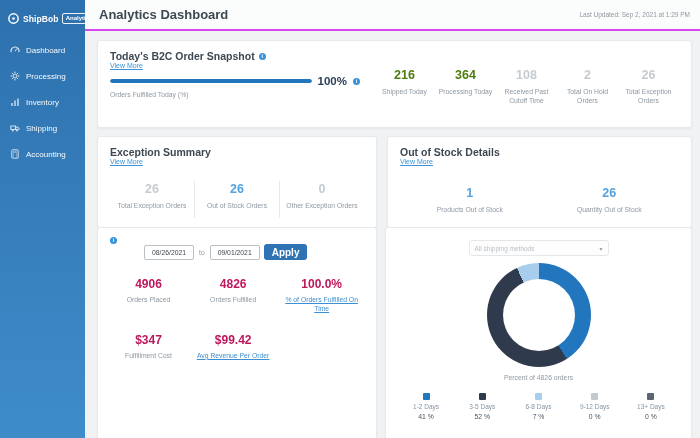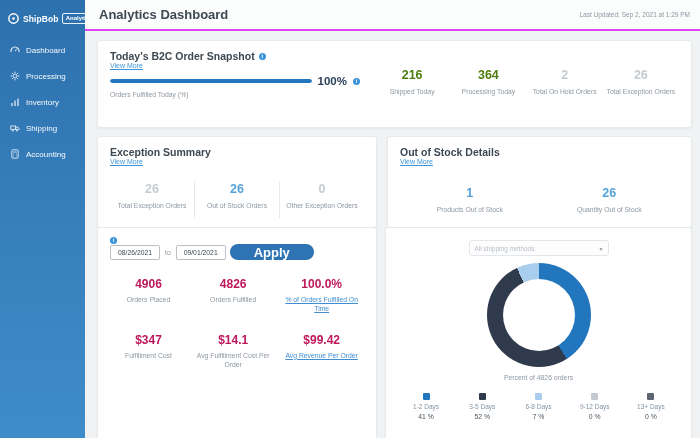--- a/index.html
+++ b/index.html
@@ -76,30 +76,30 @@
   .stat-val.gray { color:#c6cbd0; }
   .stat-lab { font-size:6.8px; color:#8e98a1; margin-top:4px; line-height:1.35; }
 
   
   .tri-stats { display:flex; margin-top:16px; }
   .tri-stats .stat-col { padding:2px 4px 8px; }
   .tri-stats .stat-col.div { border-right:1px solid #e7eaec; }
   .duo-stats { display:flex; margin-top:22px; }
 
   
-  .fm-controls { display:flex; align-items:center; gap:4px; }
+  .fm-controls { display:flex; align-items:center; gap:4px;margin-left:34px; }
   .date-input {
     width:50px; height:15px; border:1px solid #b9c0c6; border-radius:2px;
     font-size:6.8px; text-align:center; color:#3e4852; background:#fff;
     font-family:"Liberation Sans", sans-serif;
   }
   .to-label { font-size:6.8px; color:#8e98a1; padding:0 1px; }
   .apply-btn {
-    height:16px; padding:0 24px; background:#2e74b5; border:none; border-radius:8px;
-    color:#fff; font-size:13px; font-weight:bold; cursor:pointer;
+    height:16px; padding:0 8px; background:#2e74b5; border:none; border-radius:3px;
+    color:#fff; font-size:10px; font-weight:bold; cursor:pointer;
     font-family:"Liberation Sans", sans-serif;
   }
   .fm-grid { display:grid; grid-template-columns:1fr 1.2fr 1.1fr; row-gap:20px; margin-top:18px; }
   .fm-grid .stat-val { font-size:12px; color:#be185d; }
   .fm-grid .stat-lab.link { color:#3f8ed2; text-decoration:underline; cursor:pointer; }
 
   
   .filter-select {
     width:140px; height:16px; margin:3px auto 7px; background:#fdfdfe;
     border:1px solid #e3e7e9; border-radius:3px; display:flex; align-items:center;
@@ -215,20 +215,24 @@
           <div class="snapshot-stats">
             <div class="stat-col">
               <div class="stat-val blue">216</div>
               <div class="stat-lab">Shipped Today</div>
             </div>
             <div class="stat-col">
               <div class="stat-val blue">364</div>
               <div class="stat-lab">Processing Today</div>
             </div>
             <div class="stat-col">
+              <div class="stat-val gray">108</div>
+              <div class="stat-lab">Received Past Cutoff Time</div>
+            </div>
+            <div class="stat-col">
               <div class="stat-val gray">2</div>
               <div class="stat-lab">Total On Hold Orders</div>
             </div>
             <div class="stat-col">
               <div class="stat-val gray">26</div>
               <div class="stat-lab">Total Exception Orders</div>
             </div>
           </div>
         </div>
       </div>
@@ -301,24 +305,20 @@
             </div>
             <div class="stat-col">
               <div class="stat-val">100.0%</div>
               <div class="stat-lab link">% of Orders Fulfilled On Time</div>
             </div>
             <div class="stat-col">
               <div class="stat-val">$347</div>
               <div class="stat-lab">Fulfillment Cost</div>
             </div>
             <div class="stat-col">
-              <div class="stat-val">$14.1</div>
-              <div class="stat-lab">Avg Fulfillment Cost Per Order</div>
-            </div>
-            <div class="stat-col">
               <div class="stat-val">$99.42</div>
               <div class="stat-lab link">Avg Revenue Per Order</div>
             </div>
           </div>
         </div>
 
         <div class="card">
           <div class="filter-select">
             <span class="filter-text">All shipping methods</span>
             <span class="caret">▾</span>

